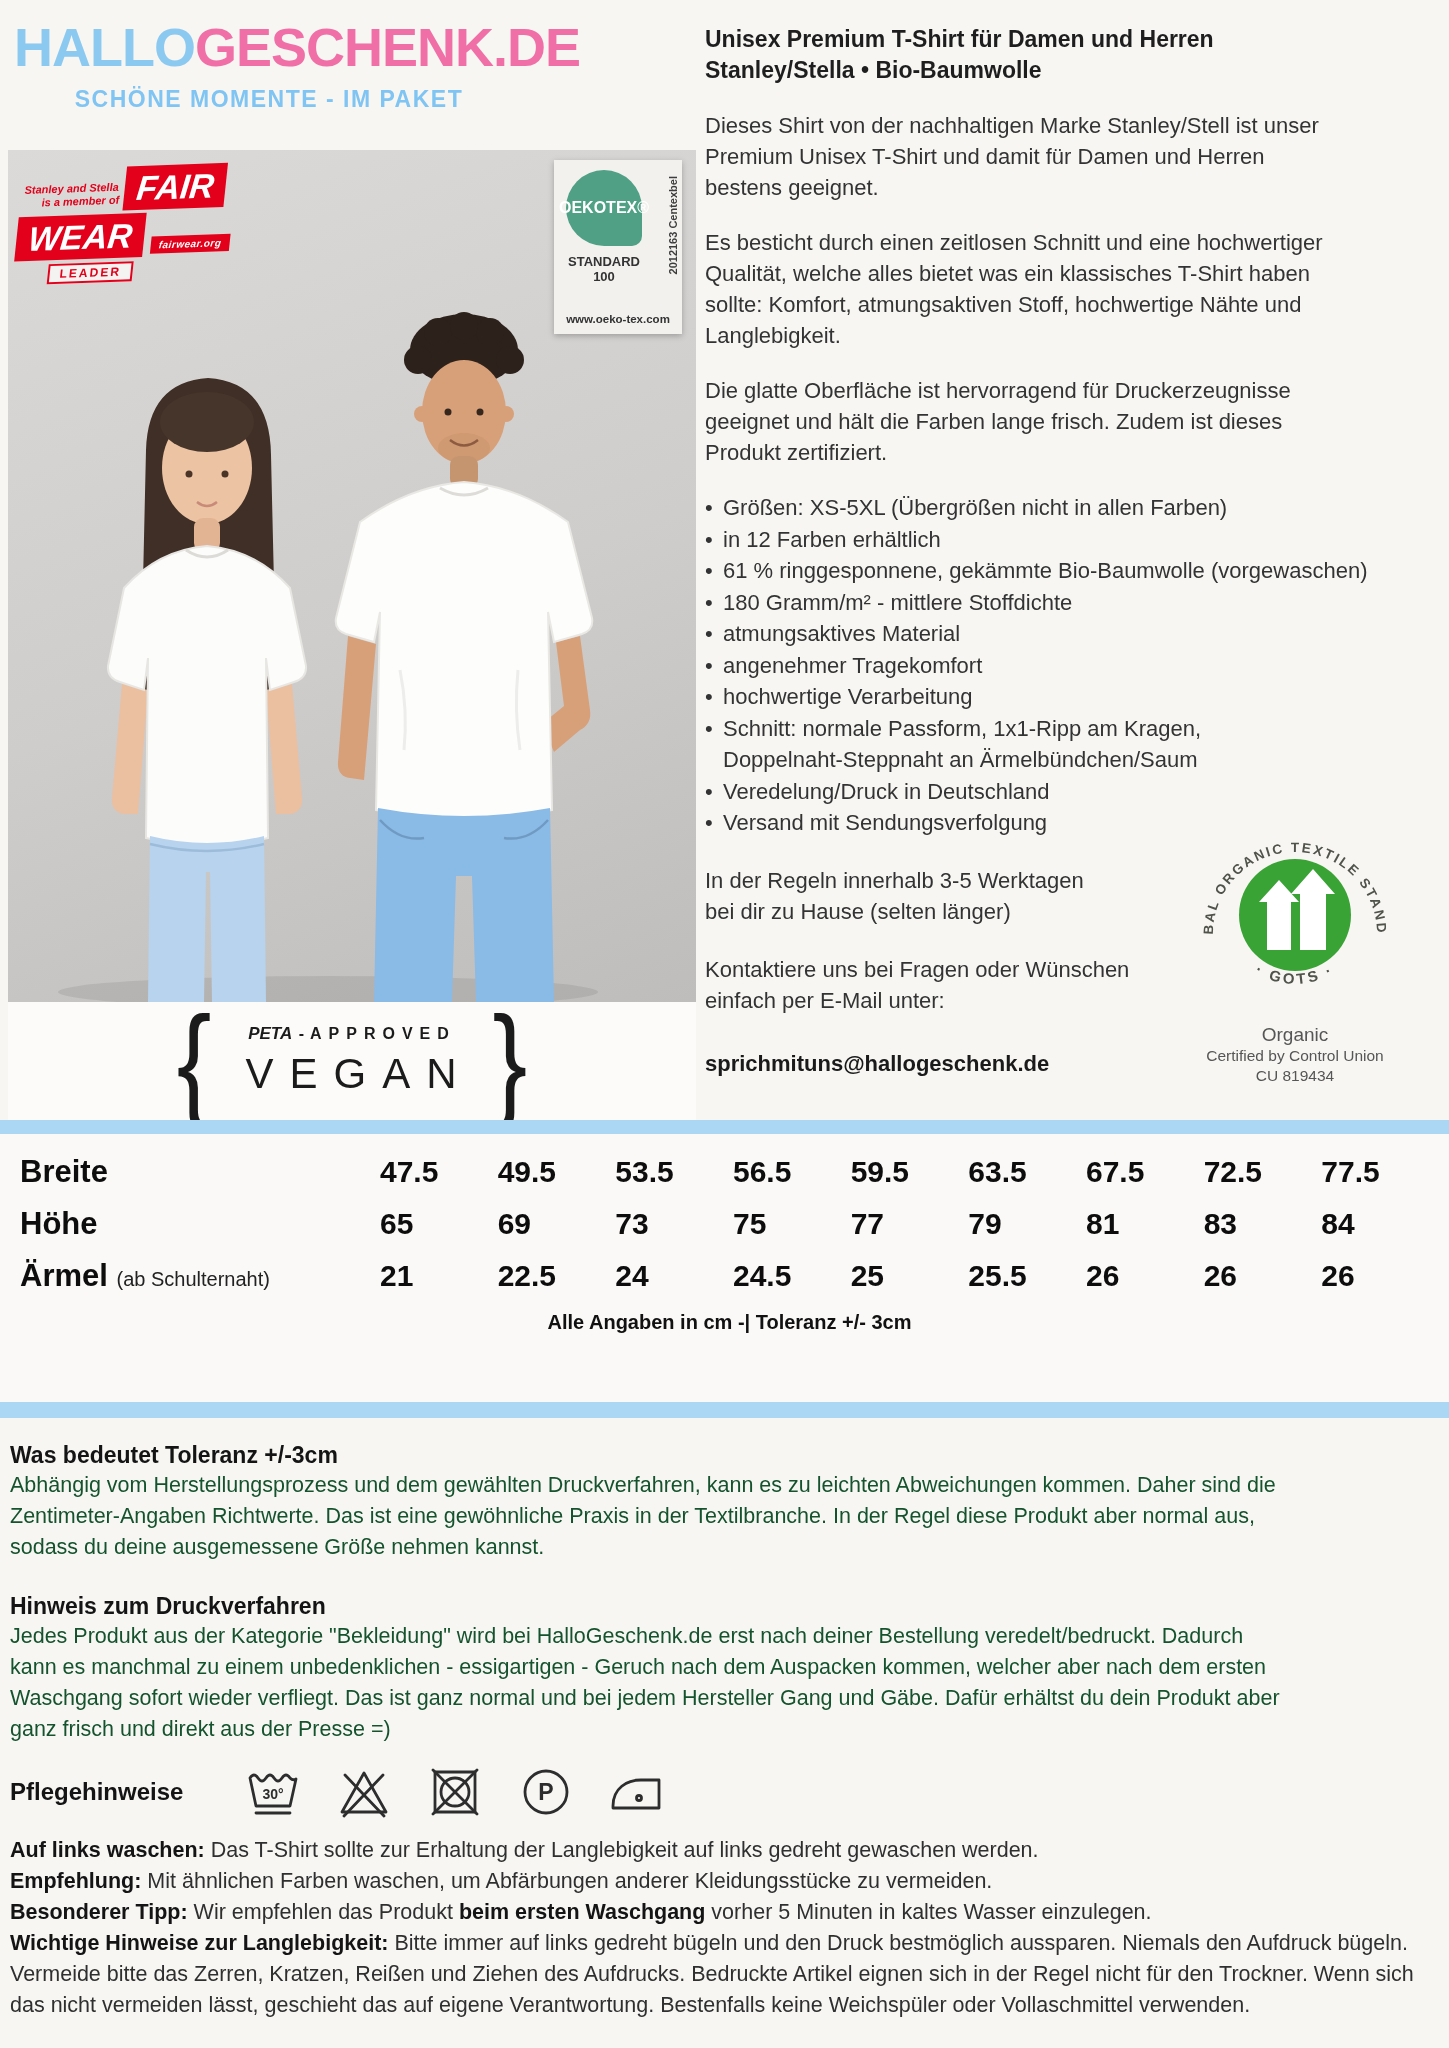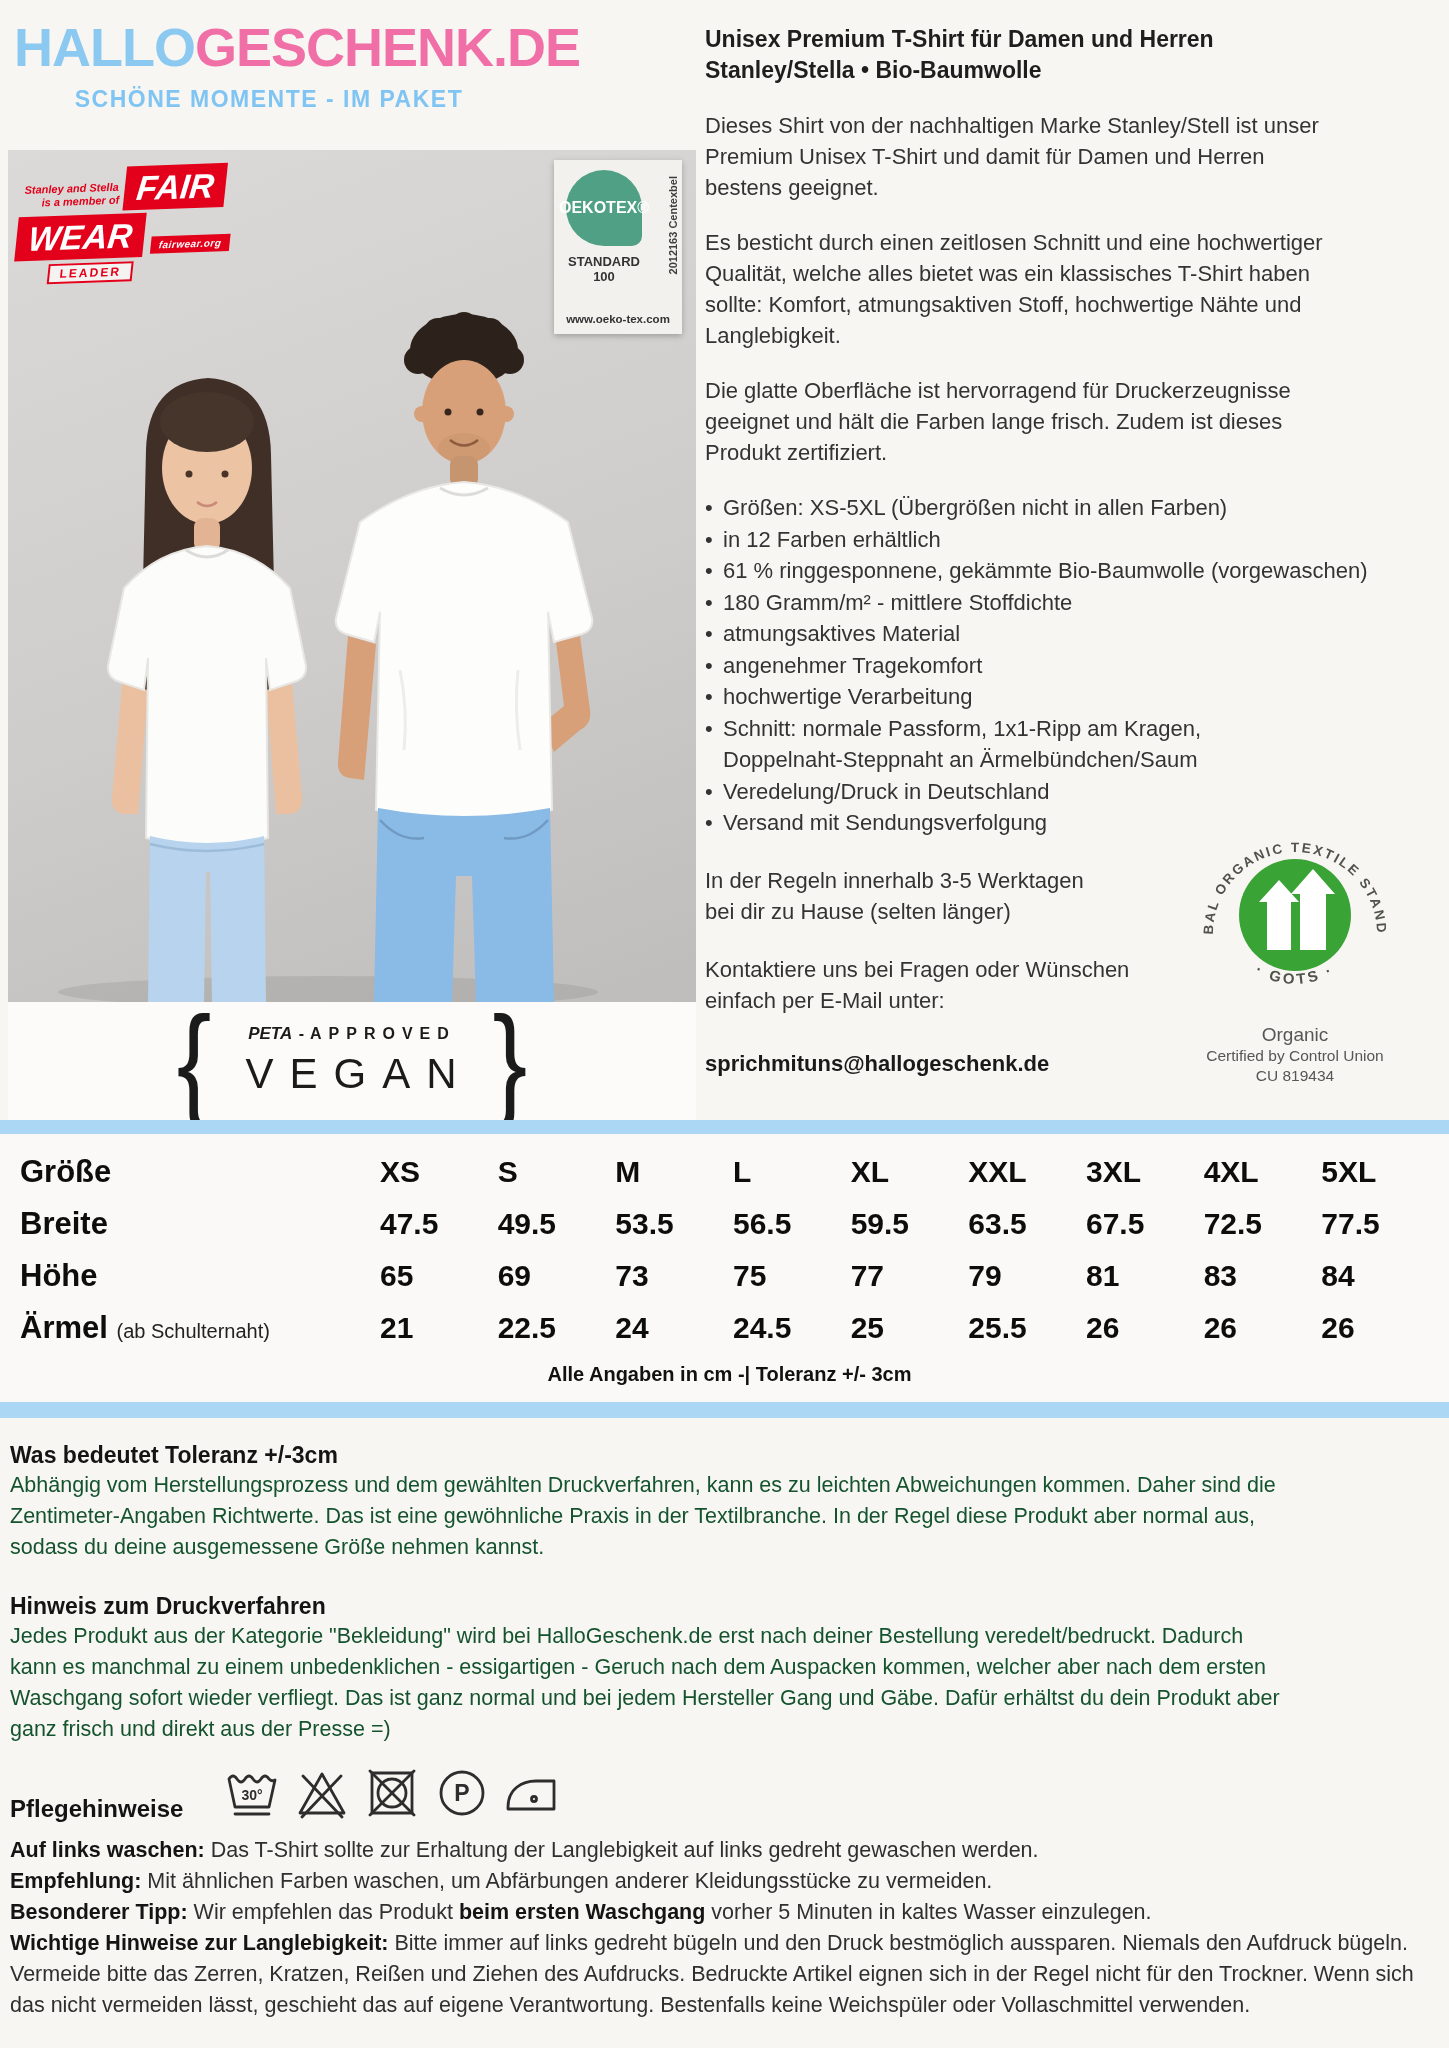--- a/index.html
+++ b/index.html
@@ -82,21 +82,21 @@
   .tlabel{font-weight:700;font-size:31px;color:#0d0d0d;white-space:nowrap;}
   .tnote{font-weight:400;font-size:20px;color:#222;}
   .tcell{font-weight:700;font-size:30px;color:#0d0d0d;}
   .tfooter{text-align:center;font-size:20px;font-weight:700;color:#111;line-height:34px;}
 
   
   .info{position:absolute;left:10px;top:1440px;width:1430px;}
   .ititle{font-size:23px;font-weight:700;color:#141414;line-height:30px;}
   .ibody{font-size:21.5px;line-height:31px;color:#14532d;white-space:pre-line;margin-top:0;}
   .gap{height:28px;}
-  .care{display:flex;align-items:flex-end;margin-top:16px;height:62px;}
+  .care{display:flex;align-items:center;margin-top:16px;height:62px;gap:21px;}
   .care-label{font-size:24px;font-weight:700;color:#141414;width:212px;}
   .cicon{width:60px;height:60px;margin-right:10px;}
   .cicon path,.cicon line,.cicon rect,.cicon circle,.cicon polygon{
      stroke:#2d2d2d;stroke-width:2.8;fill:none;stroke-linejoin:round;stroke-linecap:round;}
   .cicon text{fill:#2d2d2d;stroke:none;font-weight:700;font-family:"Liberation Sans",sans-serif;}
   .notes{margin-top:12px;font-size:21.5px;line-height:31px;color:#2f2f2f;}
   .nlabel{font-weight:700;color:#141414;}
   .nbold{font-weight:700;color:#141414;}
 </style>
 </head>
@@ -269,32 +269,20 @@
       <text class="gots-ring" text-anchor="middle"><textPath href="#garcTop" startOffset="50%">GLOBAL ORGANIC TEXTILE STANDARD</textPath></text>
       <text class="gots-bottom" text-anchor="middle"><textPath href="#garcBot" startOffset="50%">· GOTS ·</textPath></text>
     </svg>
     <div class="gots-l1">Organic</div>
     <div class="gots-l2">Certified by Control Union</div>
     <div class="gots-l3">CU 819434</div>
   </div>
 
   <div class="sizetable">
     <div class="trow">
-      <span class="tlabel">Größe</span>
-      <span class="tcell">XS</span>
-      <span class="tcell">S</span>
-      <span class="tcell">M</span>
-      <span class="tcell">L</span>
-      <span class="tcell">XL</span>
-      <span class="tcell">XXL</span>
-      <span class="tcell">3XL</span>
-      <span class="tcell">4XL</span>
-      <span class="tcell">5XL</span>
-    </div>
-    <div class="trow">
       <span class="tlabel">Breite</span>
       <span class="tcell">47.5</span>
       <span class="tcell">49.5</span>
       <span class="tcell">53.5</span>
       <span class="tcell">56.5</span>
       <span class="tcell">59.5</span>
       <span class="tcell">63.5</span>
       <span class="tcell">67.5</span>
       <span class="tcell">72.5</span>
       <span class="tcell">77.5</span>

